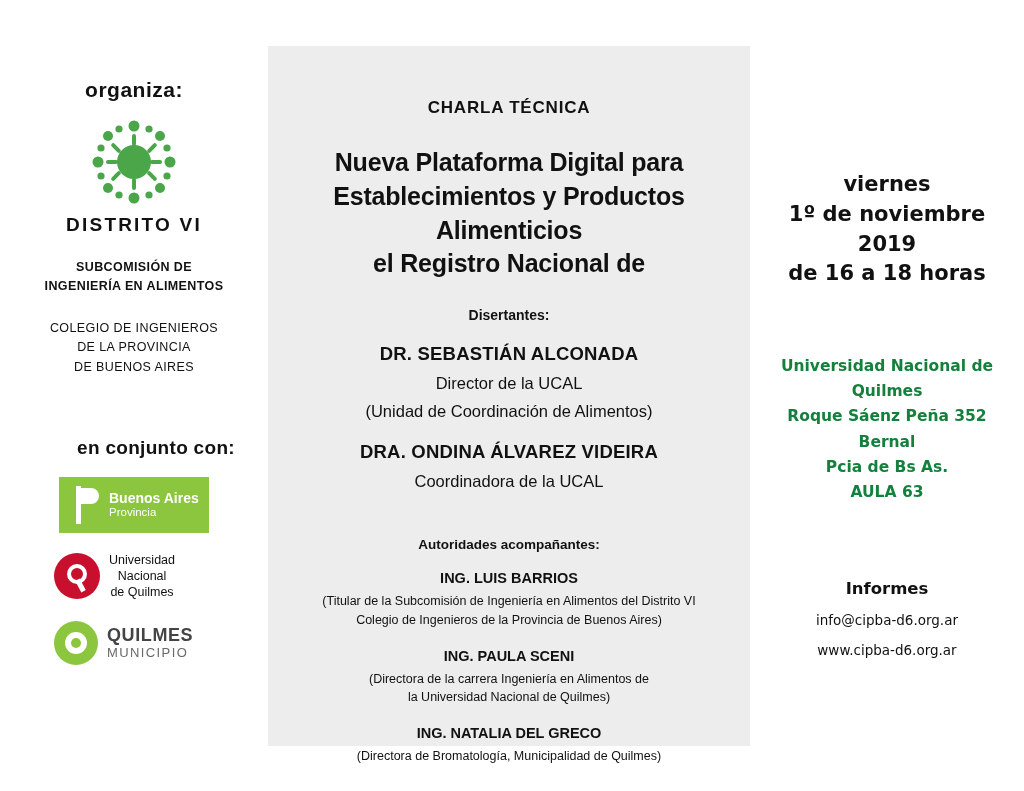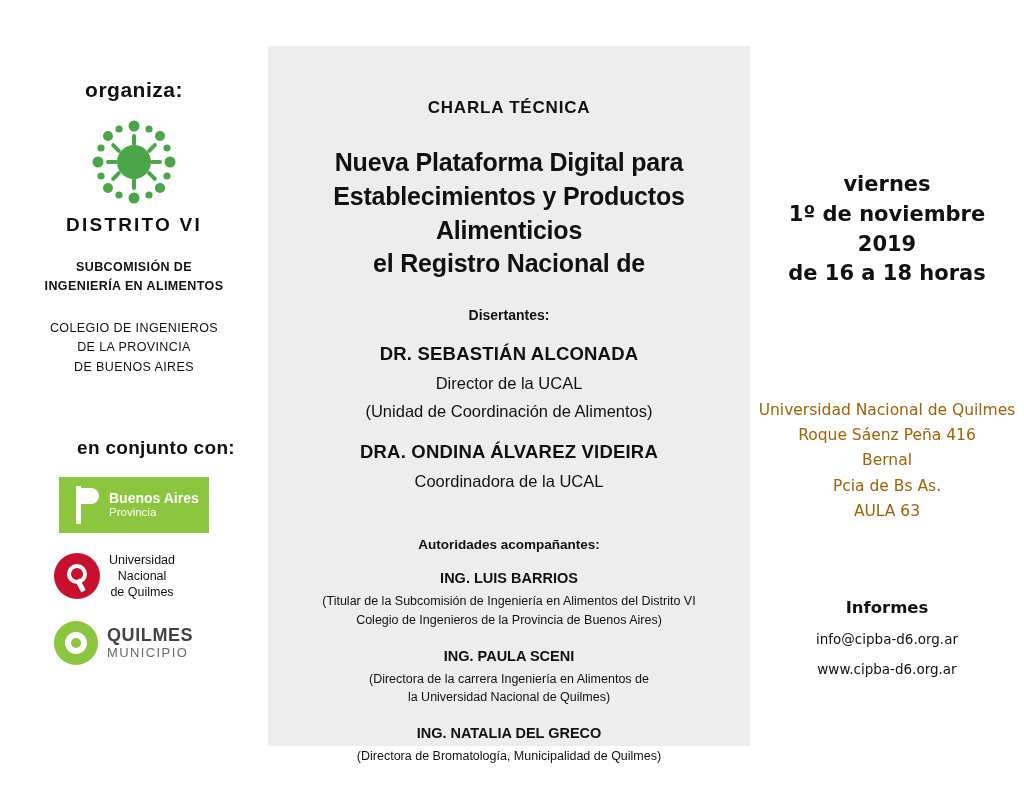--- a/index.html
+++ b/index.html
@@ -271,25 +271,25 @@
   }
   .date-block {
     margin-top: 170px;
     font-size: 21px;
     font-weight: bold;
     line-height: 1.42;
     color: #111;
     text-align: center;
   }
   .place-block {
-    margin-top: 109px;
+    margin-top: 65px;
     font-size: 15.5px;
-    font-weight: normal;
+    font-weight: bold;
     line-height: 1.62;
-    color: #a16207;
+    color: #15803d;
   }
   .informes-title {
     margin-top: 74px;
     font-size: 16.5px;
     font-weight: bold;
   }
   .informes-line {
     margin-top: 14px;
     font-size: 13.5px;
   }
@@ -427,21 +427,21 @@
 
     <div class="date-block">
       <div>viernes</div>
       <div>1º de noviembre</div>
       <div>2019</div>
       <div>de 16 a 18 horas</div>
     </div>
 
     <div class="place-block">
       <div>Universidad Nacional de Quilmes</div>
-      <div>Roque Sáenz Peña 416</div>
+      <div>Roque Sáenz Peña 352</div>
       <div>Bernal</div>
       <div>Pcia de Bs As.</div>
       <div>AULA 63</div>
     </div>
 
     <div class="informes-title">Informes</div>
     <div class="informes-line">info@cipba-d6.org.ar</div>
     <div class="informes-line">www.cipba-d6.org.ar</div>
   </div>
 

